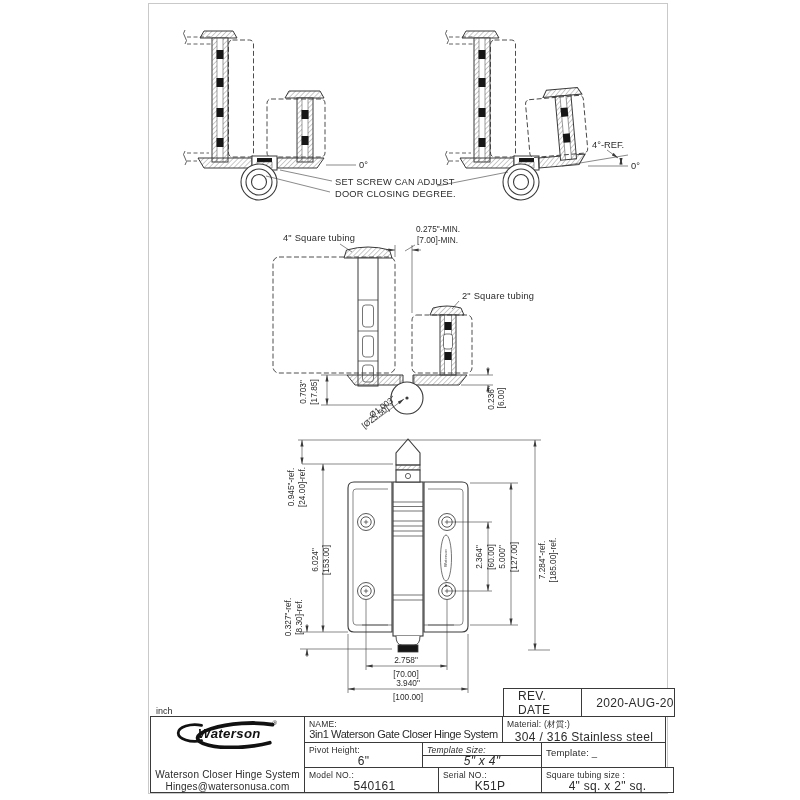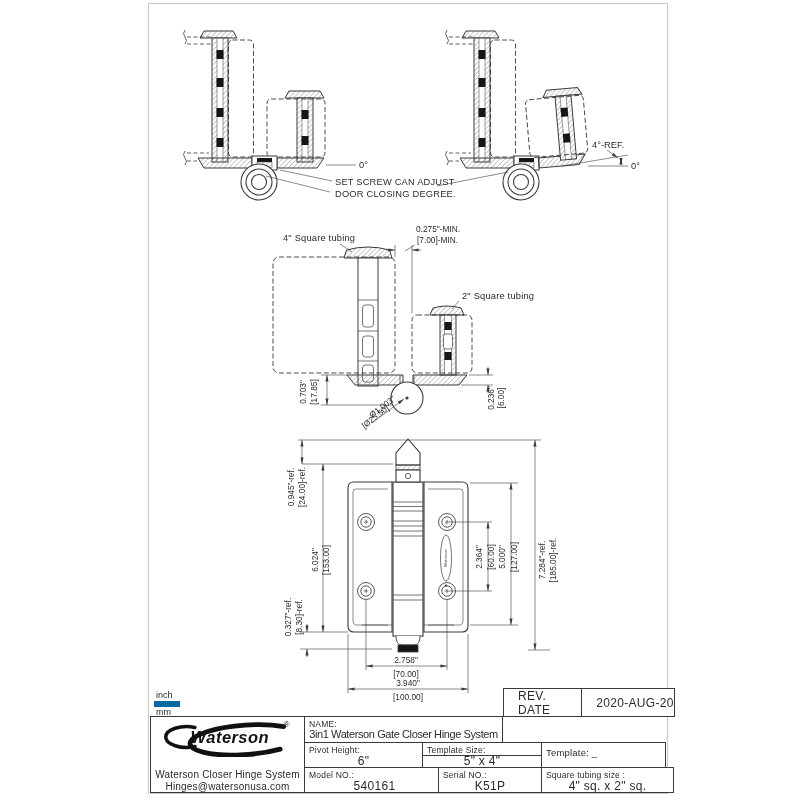--- a/index.html
+++ b/index.html
@@ -3,29 +3,29 @@
 <meta charset="utf-8">
 <style>
   html,body{margin:0;padding:0;background:#fff;}
   .page{position:relative;width:800px;height:800px;background:#ffffff;overflow:hidden;
         font-family:"Liberation Sans", sans-serif;color:#2b2b2b;}
   .sheet-border{position:absolute;left:148px;top:3px;width:518px;height:789px;
         border:1px solid #c9c9c9;}
   .drawing-svg{position:absolute;left:0;top:0;}
   
   .units{position:absolute;left:154px;top:690px;width:26px;font-size:9px;line-height:10px;color:#2b2b2b;}
-  .units span{display:block;border-bottom:6px solid #0369a1;padding:0 2px 1px 2px;}
+  .units span{display:block;border-bottom:6px solid #0369a1;padding:0 2px 1px 2px;margin-top:16px;}
   
   .tb-cell{position:absolute;box-sizing:border-box;border:1px solid #3a3a3a;background:#fff;}
   .tb-label{font-size:8.5px;letter-spacing:0.2px;padding:2px 0 0 4px;color:#2b2b2b;}
   .tb-value{font-size:12px;letter-spacing:0.3px;text-align:center;margin-top:-1px;white-space:nowrap;}
   .tb-center{display:flex;align-items:center;justify-content:center;font-size:12px;letter-spacing:0.3px;padding-left:14px;}
   .name-value{font-size:11px;letter-spacing:-0.4px;}
   .logo-cell{display:flex;flex-direction:column;align-items:center;justify-content:center;}
-  .brand-line1{font-size:10px;letter-spacing:0.2px;margin-top:12px;}
+  .brand-line1{font-size:10px;letter-spacing:0.2px;margin-top:20px;}
   .brand-line2{font-size:10px;letter-spacing:0.2px;margin-top:1px;}
 </style>
 </head>
 <body>
 
 <div class="page">
   <div class="sheet-border"></div>
 
   <svg class="drawing-svg" width="800" height="800" viewBox="0 0 800 800">
     <defs>
@@ -318,26 +318,30 @@
       <text x="140" y="12" font-size="9" fill="#111">®</text>
     </svg>
     <div class="brand-line1">Waterson Closer Hinge System</div>
     <div class="brand-line2">Hinges@watersonusa.com</div>
   </div>
 
   <div class="tb-cell" style="left:304px;top:716px;width:199px;height:27px;">
     <div class="tb-label">NAME:</div>
     <div class="tb-value name-value">3in1 Waterson Gate Closer Hinge System</div>
   </div>
+  <div class="tb-cell" style="left:502px;top:716px;width:164px;height:27px;">
+    <div class="tb-label">Material: (材質:)</div>
+    <div class="tb-value">304 / 316 Stainless steel</div>
+  </div>
 
   <div class="tb-cell" style="left:304px;top:742px;width:119px;height:26px;">
     <div class="tb-label">Pivot Height:</div>
     <div class="tb-value">6"</div>
   </div>
-  <div class="tb-cell" style="left:422px;top:742px;width:120px;height:14px;">
+  <div class="tb-cell" style="left:422px;top:742px;width:120px;height:14px;font-style:italic;">
     <div class="tb-label">Template Size:</div>
     <div class="tb-value">5" x 4"</div>
   </div>
   <div class="tb-cell" style="left:541px;top:742px;width:125px;height:26px;">
     <div class="tb-label" style="font-size:9.5px;padding-top:4px;">
       <span>Template:</span>
       <span>_</span>
     </div>
   </div>
 

